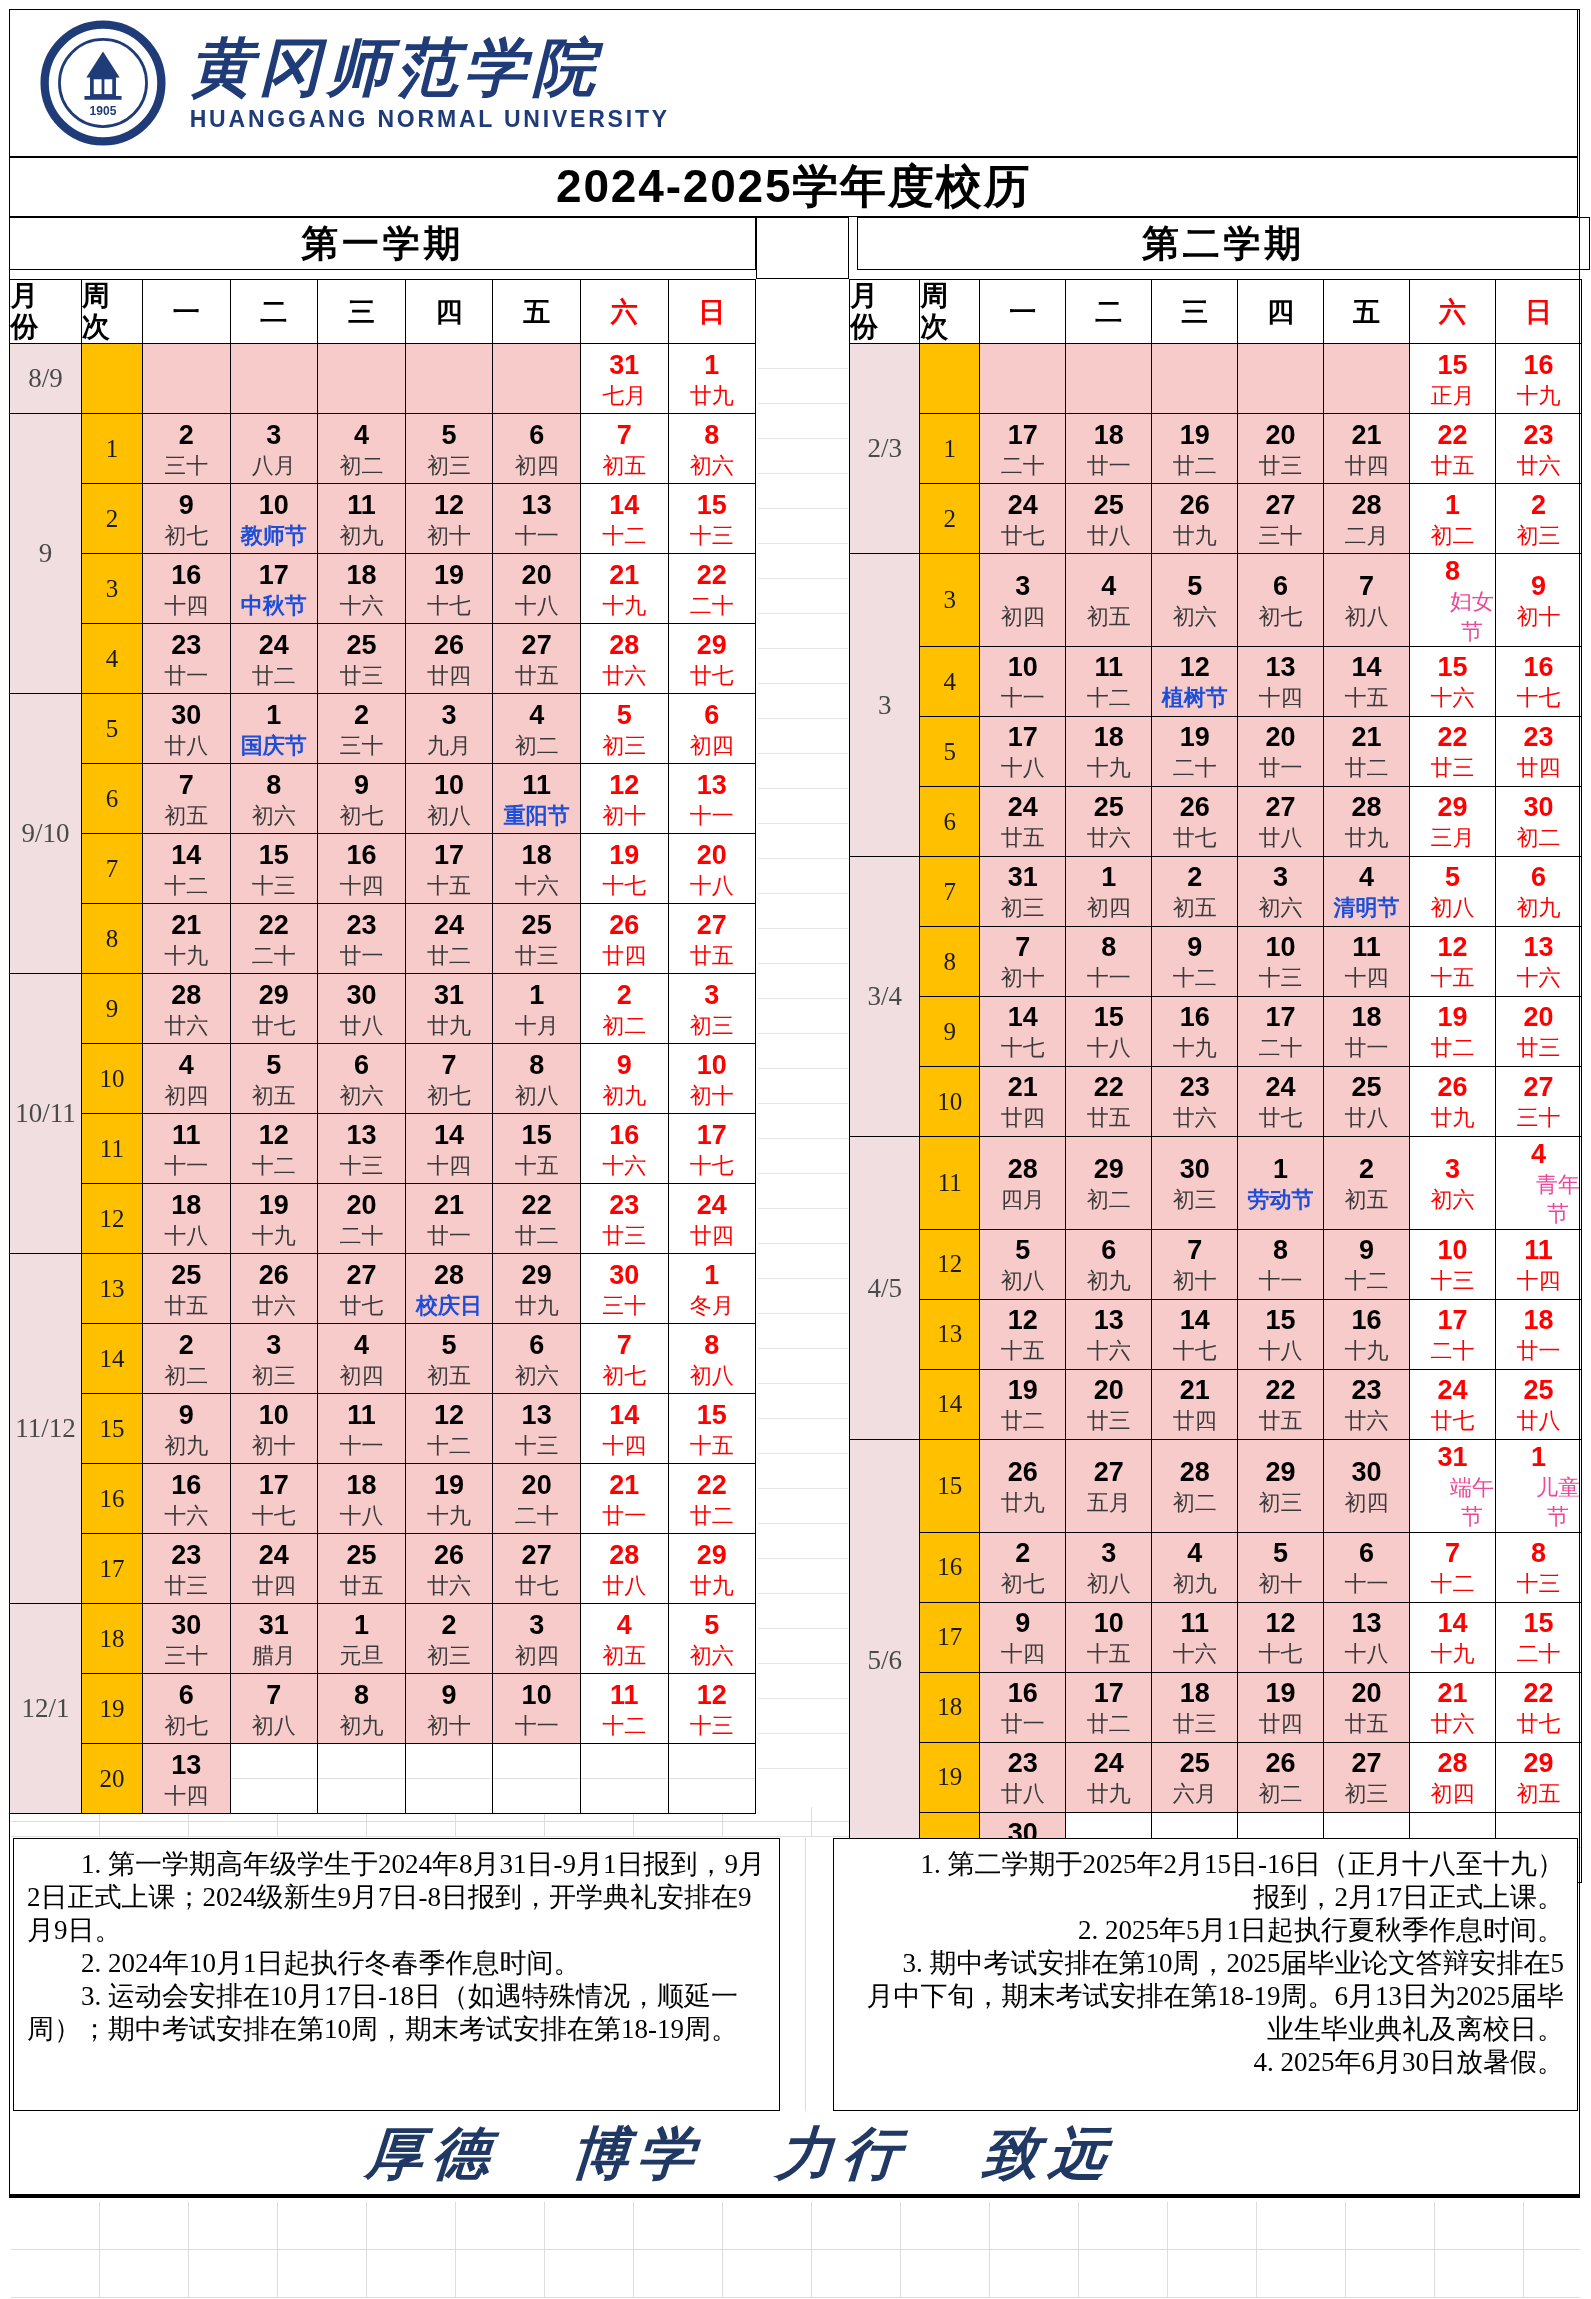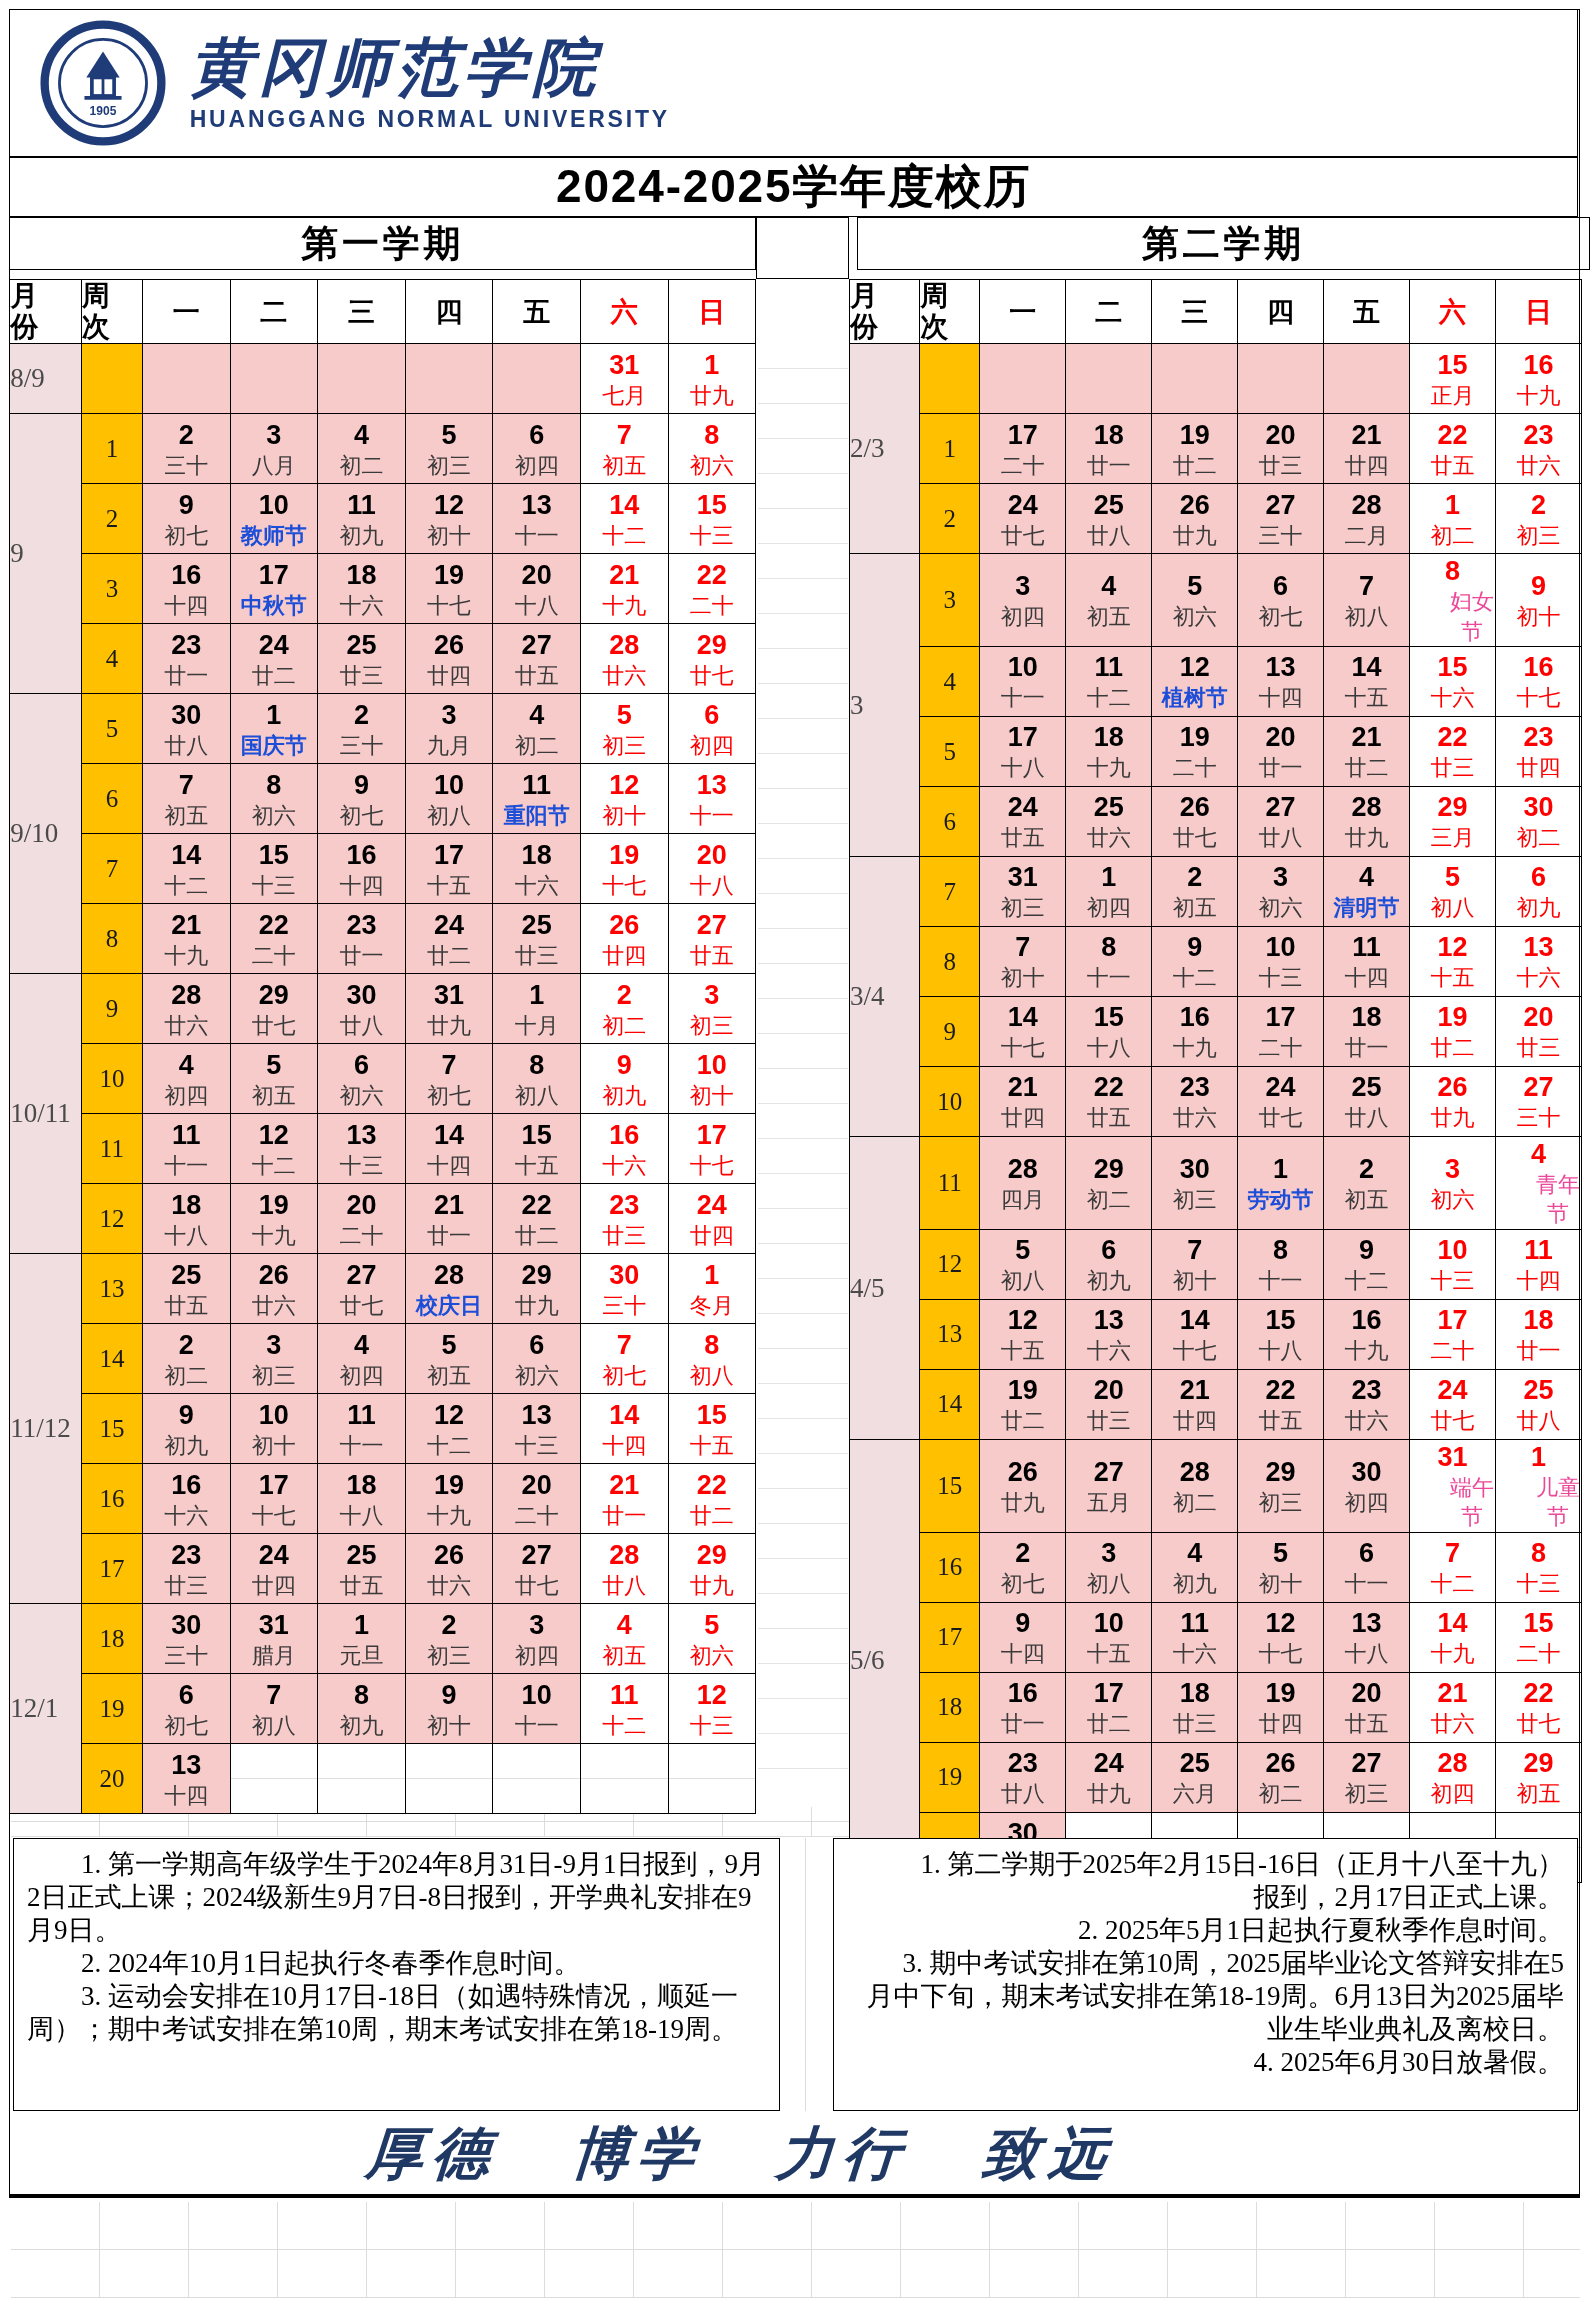--- a/index.html
+++ b/index.html
@@ -35,21 +35,21 @@
   table.cal{border-collapse:collapse;table-layout:fixed;width:100%;}
   table.cal td,table.cal th{border:1.8px solid #000;padding:0;overflow:hidden;}
   tr.hdr{height:54px;}
   tr.cr{height:70px;}
   col.c-m{width:9.6%;}
   col.c-w{width:8.2%;}
   th.hm{background:#fff;font-size:28px;font-weight:bold;color:#000;text-align:left;vertical-align:middle;}
   .vtxt{display:inline-block;width:1.12em;word-break:break-all;line-height:1.12;}
   th.hd{background:#fff;font-size:27px;font-weight:bold;color:#000;text-align:center;vertical-align:middle;}
   th.hd.wknd{color:#FF0000;}
-  td.mcell{background:#F1DEE0;font-family:"Liberation Serif",serif;font-size:27px;color:#4a4a4a;vertical-align:middle;}
+  td.mcell{background:#F1DEE0;font-family:"Liberation Serif",serif;font-size:27px;color:#4a4a4a;text-align:center;vertical-align:middle;}
   td.wcell{background:#FFC000;font-family:"Liberation Serif",serif;font-size:25px;color:#1a1a1a;text-align:center;vertical-align:middle;}
   td.dcell{background:#F8CBCB;text-align:center;vertical-align:middle;}
   td.dcell .dn{font-family:"Liberation Sans",sans-serif;font-weight:bold;font-size:27px;line-height:31px;color:#000;margin-top:1.8px;}
   td.dcell .lu{font-family:"Liberation Serif",serif;font-size:22px;line-height:29.5px;color:#3a3a3a;}
   td.dcell .lu.hol{font-weight:bold;color:#1d4ed8;}
   td.dcell.wknd{background:#fff;}
   td.dcell.wknd .dn{color:#FF0000;}
   td.dcell.wknd .lu{color:#FF0000;}
   td.dcell.wknd .lu.hol{color:#ec4899;font-weight:normal;padding-left:39px;}
   td.dcell.blank{background:#fff;background-image:linear-gradient(#dcdcdc,#dcdcdc);background-size:100% 0.9px;background-position:center;background-repeat:no-repeat;}

